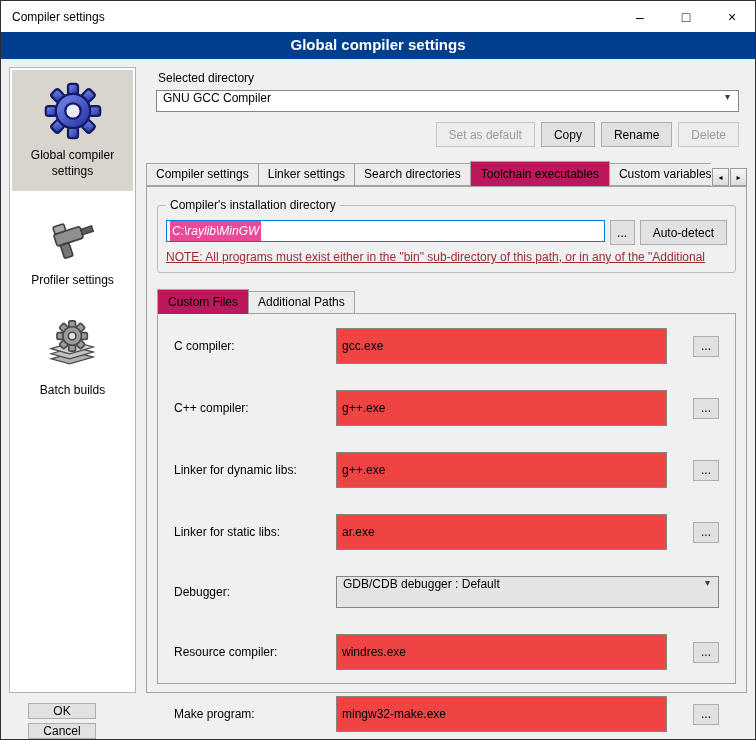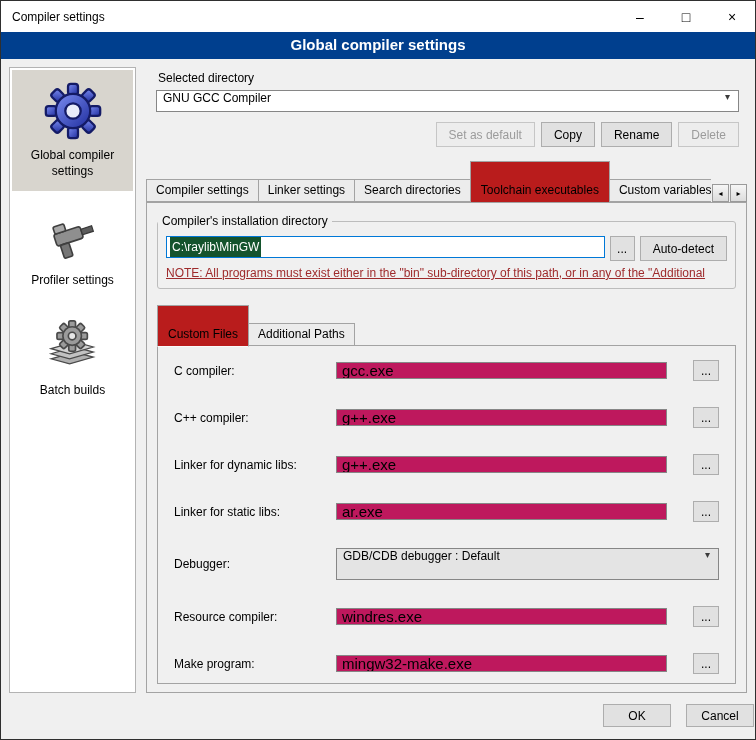--- a/index.html
+++ b/index.html
@@ -41,46 +41,46 @@
 
   .btn { height: 25px; padding: 0 12px; background: #e1e1e1; border: 1px solid #adadad; font-size: 12px; font-family: inherit; cursor: pointer; color: #000; }
   .btn.disabled { color: #9b9b9b; background: #ededed; border-color: #c6c6c6; cursor: default; }
   .btn-row { display: flex; justify-content: flex-end; gap: 6px; margin-top: 10px; }
   .btn-row .reset { margin-left: 28px; }
 
   
   .tabbar { display: flex; align-items: flex-end; margin-top: 14px; position: relative; z-index: 2; }
   .tabs { display: flex; align-items: flex-end; overflow: hidden; flex: 1; }
   .tab { flex-shrink: 0; padding: 3px 9px 4px; background: #ececec; border: 1px solid #a3a3a3; margin-right: -1px; cursor: pointer; white-space: nowrap; }
-  .tab.active { background: #b91c1c; padding: 21px 10px 5px; margin-bottom: -1px; border-bottom-color: #fafafa; position: relative; z-index: 3; }
+  .tab.active { background: #be185d; padding: 5px 10px 5px; margin-bottom: -1px; border-bottom-color: #fafafa; position: relative; z-index: 3; }
   .tab-scroll { width: 17px; height: 18px; border: 1px solid #9a9a9a; background: linear-gradient(#f6f6f6, #dcdcdc); font-size: 8px; display: flex; align-items: center; justify-content: center; margin-left: 1px; cursor: pointer; }
 
   .panel { flex: 1; border: 1px solid #a3a3a3; background: #f0f0f0; padding: 8px; display: flex; flex-direction: column; min-height: 0; }
 
   
   .groupbox { position: relative; border: 1px solid #bcbcbc; border-radius: 3px; margin: 10px 2px 0; padding: 14px 8px 8px; }
-  .gb-title { position: absolute; top: -8px; left: 0; background: #f0f0f0; padding: 0 4px; }
+  .gb-title { position: absolute; top: -8px; left: 8px; background: #f0f0f0; padding: 0 4px; }
 
   .path-row { display: flex; gap: 5px; }
   .path-input { flex: 1; height: 22px; border: 1px solid #0078d7; background: #fff; display: flex; align-items: center; padding: 0 3px; cursor: text; overflow: hidden; }
-  .path-input .sel { background: #14532d; color: #fff; padding: 16px 2px; white-space: nowrap; }
+  .path-input .sel { background: #ec4899; color: #fff; padding: 16px 2px; white-space: nowrap; font-style: italic; }
   .browse-btn { width: 25px; padding: 0; }
   .note { color: #9e2a2b; margin-top: 5px; white-space: nowrap; overflow: hidden; text-decoration: underline; }
 
   .inner-tabbar { display: flex; align-items: flex-end; margin-top: 16px; position: relative; z-index: 2; padding-left: 2px; }
   .inner-panel { flex: 1; border: 1px solid #a3a3a3; background: #f0f0f0; margin: -1px 2px 0; padding: 14px 16px; min-height: 0; }
 
   .field-grid { display: grid; grid-template-columns: 136px 1fr 26px; column-gap: 4px; row-gap: 11px; align-items: center; gap: 26px; }
   .f-label { white-space: nowrap; }
-  .f-input { height: 17px; border: 1px solid #868686; background: #be185d; font-size: 15px; font-family: inherit; padding: 0 5px; width: 100%; }
+  .f-input { height: 36px; border: 1px solid #868686; background: #ef4444; font-size: 12px; font-family: inherit; padding: 0 5px; width: 100%; }
   .f-browse { width: 26px; height: 21px; padding: 0; }
   .f-combo { grid-column: 2 / 4; height: 32px; }
 
   
-  .footer { height: 38px; display: flex; justify-content: flex-end; align-items: flex-start; gap: 15px; padding: 3px 1px 0; flex-shrink: 0; }
+  .footer { height: 38px; display: flex; justify-content: flex-end; align-items: flex-start; gap: 4px; padding: 3px 27px 0; flex-shrink: 0; flex-direction: column; }
   .footer .btn { width: 68px; height: 23px; }
 
   svg { display: block; }
 </style>
 </head>
 <body>
 
 <div class="window">
 
   <div class="titlebar">

